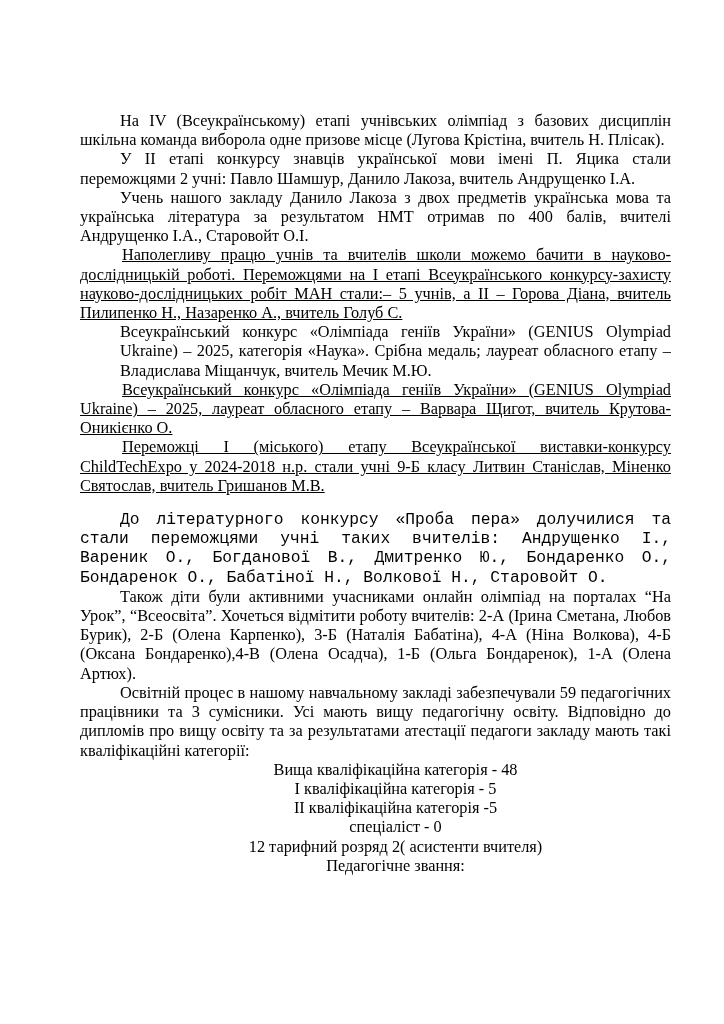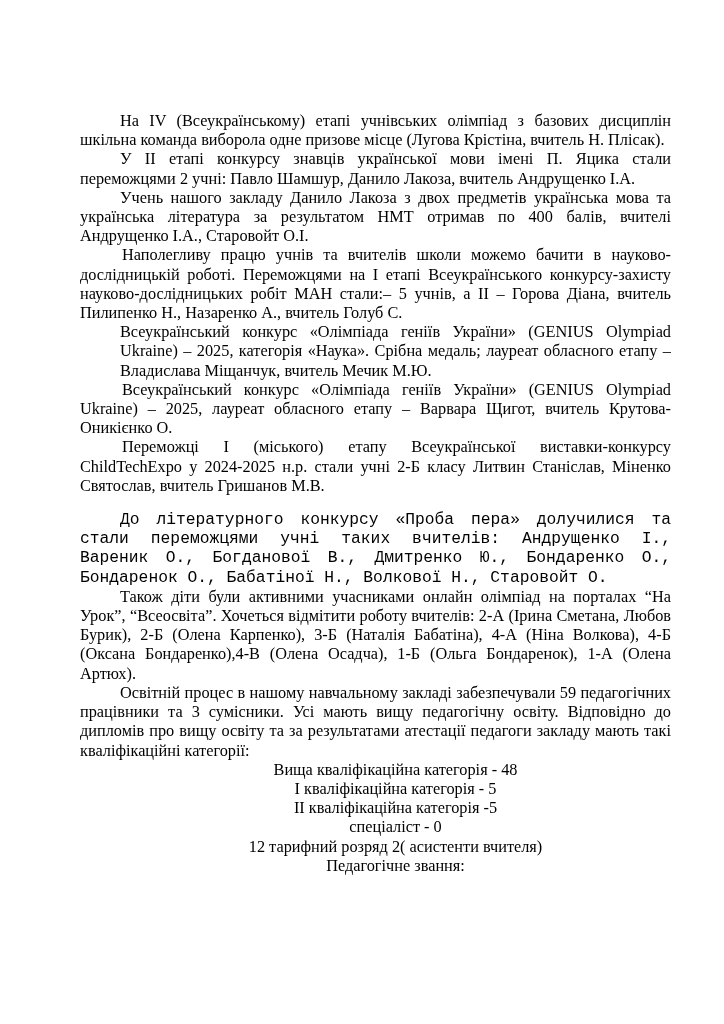--- a/index.html
+++ b/index.html
@@ -9,37 +9,37 @@
     left: 80px;
     top: 70px;
     width: 591px;
     font-family: "Liberation Serif", serif;
     font-size: 16.3px;
     line-height: 19.2px;
     color: #000000;
     margin-top: 41px;
   }
   .page p { margin: 0; text-align: justify; text-indent: 40px; }
-  .page p.indent2 { text-indent: 42px; }
+  .page p.indent2 { text-indent: 42px; text-decoration: underline; }
   .page p.hanging { padding-left: 40px; text-indent: 0; }
   .page p.gap { margin-top: 15px; font-family: Liberation Mono, monospace; }
   .list { padding-left: 40px; }
   .list div { text-align: center; }
 </style>
 </head>
 <body>
 
 <div class="page">
   <p>На IV (Всеукраїнському) етапі учнівських олімпіад з базових  дисциплін шкільна  команда  виборола одне призове місце (Лугова Крістіна, вчитель Н. Плісак).</p>
   <p>У  II етапі конкурсу знавців української мови  імені П. Яцика стали переможцями 2 учні: Павло Шамшур, Данило Лакоза, вчитель Андрущенко І.А.</p>
   <p>Учень нашого закладу Данило Лакоза з двох предметів українська мова та українська література за результатом НМТ отримав по 400 балів, вчителі Андрущенко І.А., Старовойт О.І.</p>
   <p class="indent2">Наполегливу працю учнів та вчителів  школи можемо бачити в науково-дослідницькій роботі. Переможцями на I етапі Всеукраїнського конкурсу-захисту науково-дослідницьких робіт МАН стали:– 5 учнів, а  II – Горова Діана, вчитель Пилипенко Н., Назаренко А., вчитель Голуб С.</p>
   <p class="hanging">Всеукраїнський конкурс «Олімпіада геніїв України» (GENIUS Olympiad Ukraine) – 2025, категорія «Наука». Срібна медаль; лауреат обласного етапу – Владислава Міщанчук, вчитель Мечик М.Ю.</p>
   <p class="indent2">Всеукраїнський конкурс «Олімпіада геніїв України» (GENIUS Olympiad Ukraine) – 2025, лауреат обласного етапу – Варвара Щигот, вчитель Крутова-Оникієнко О.</p>
-  <p class="indent2">Переможці I (міського) етапу Всеукраїнської виставки-конкурсу ChildTechExpo у 2024-2025 н.р. стали учні 2-Б класу Литвин Станіслав, Міненко Святослав, вчитель Гришанов М.В.</p>
+  <p class="indent2">Переможці I (міського) етапу Всеукраїнської виставки-конкурсу ChildTechExpo у 2024-2018 н.р. стали учні 9-Б класу Литвин Станіслав, Міненко Святослав, вчитель Гришанов М.В.</p>
   <p class="gap">До літературного конкурсу «Проба пера» долучилися та стали переможцями учні таких вчителів: Андрущенко І., Вареник О., Богданової В., Дмитренко Ю., Бондаренко О., Бондаренок О., Бабатіної Н., Волкової Н., Старовойт О.</p>
   <p>Також діти були активними учасниками онлайн олімпіад на порталах “На Урок”, “Всеосвіта”. Хочеться відмітити роботу вчителів: 2-А (Ірина Сметана, Любов Бурик), 2-Б (Олена Карпенко), 3-Б (Наталія Бабатіна), 4-А (Ніна Волкова), 4-Б (Оксана Бондаренко),4-В (Олена Осадча),  1-Б (Ольга Бондаренок), 1-А (Олена Артюх).</p>
   <p>Освітній процес в нашому навчальному закладі забезпечували 59 педагогічних працівники та 3 сумісники. Усі мають вищу педагогічну освіту. Відповідно до дипломів про вищу освіту та за результатами атестації педагоги закладу мають такі кваліфікаційні категорії:</p>
   <div class="list">
     <div>Вища кваліфікаційна категорія - 48</div>
     <div>I кваліфікаційна категорія - 5</div>
     <div>II кваліфікаційна категорія -5</div>
     <div>спеціаліст - 0</div>
     <div>12  тарифний розряд 2( асистенти вчителя)</div>
     <div>Педагогічне звання:</div>

